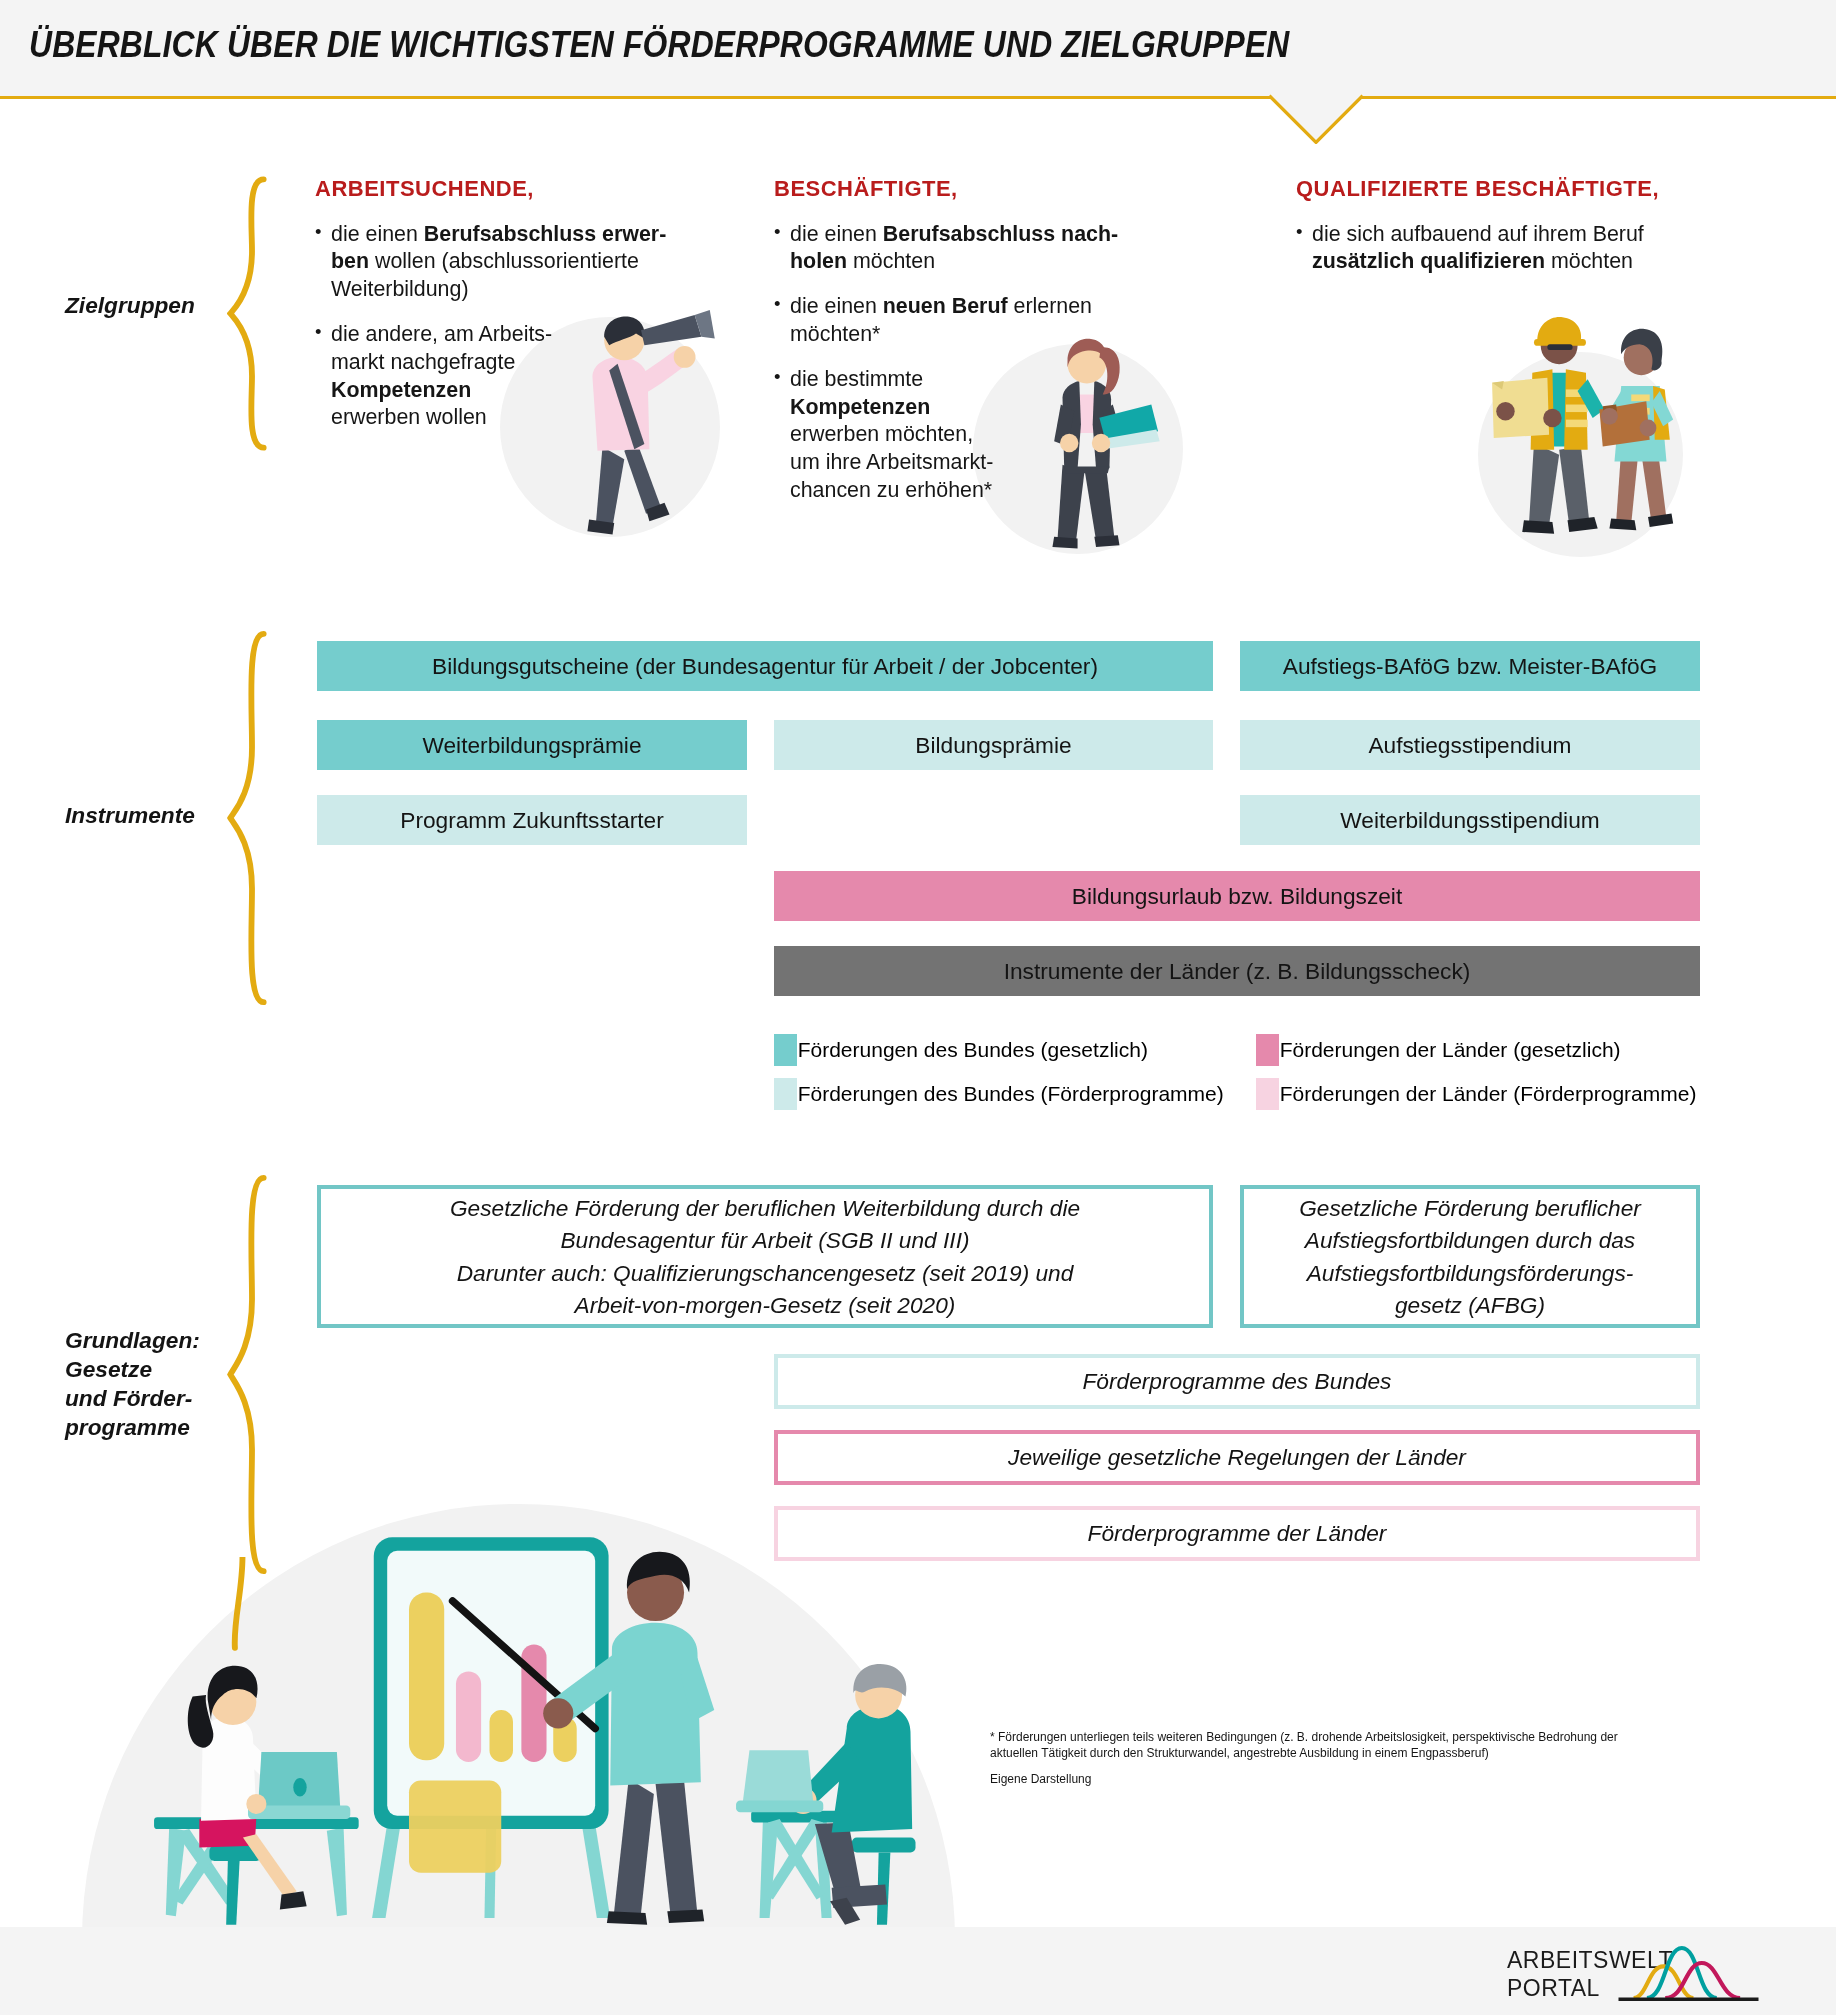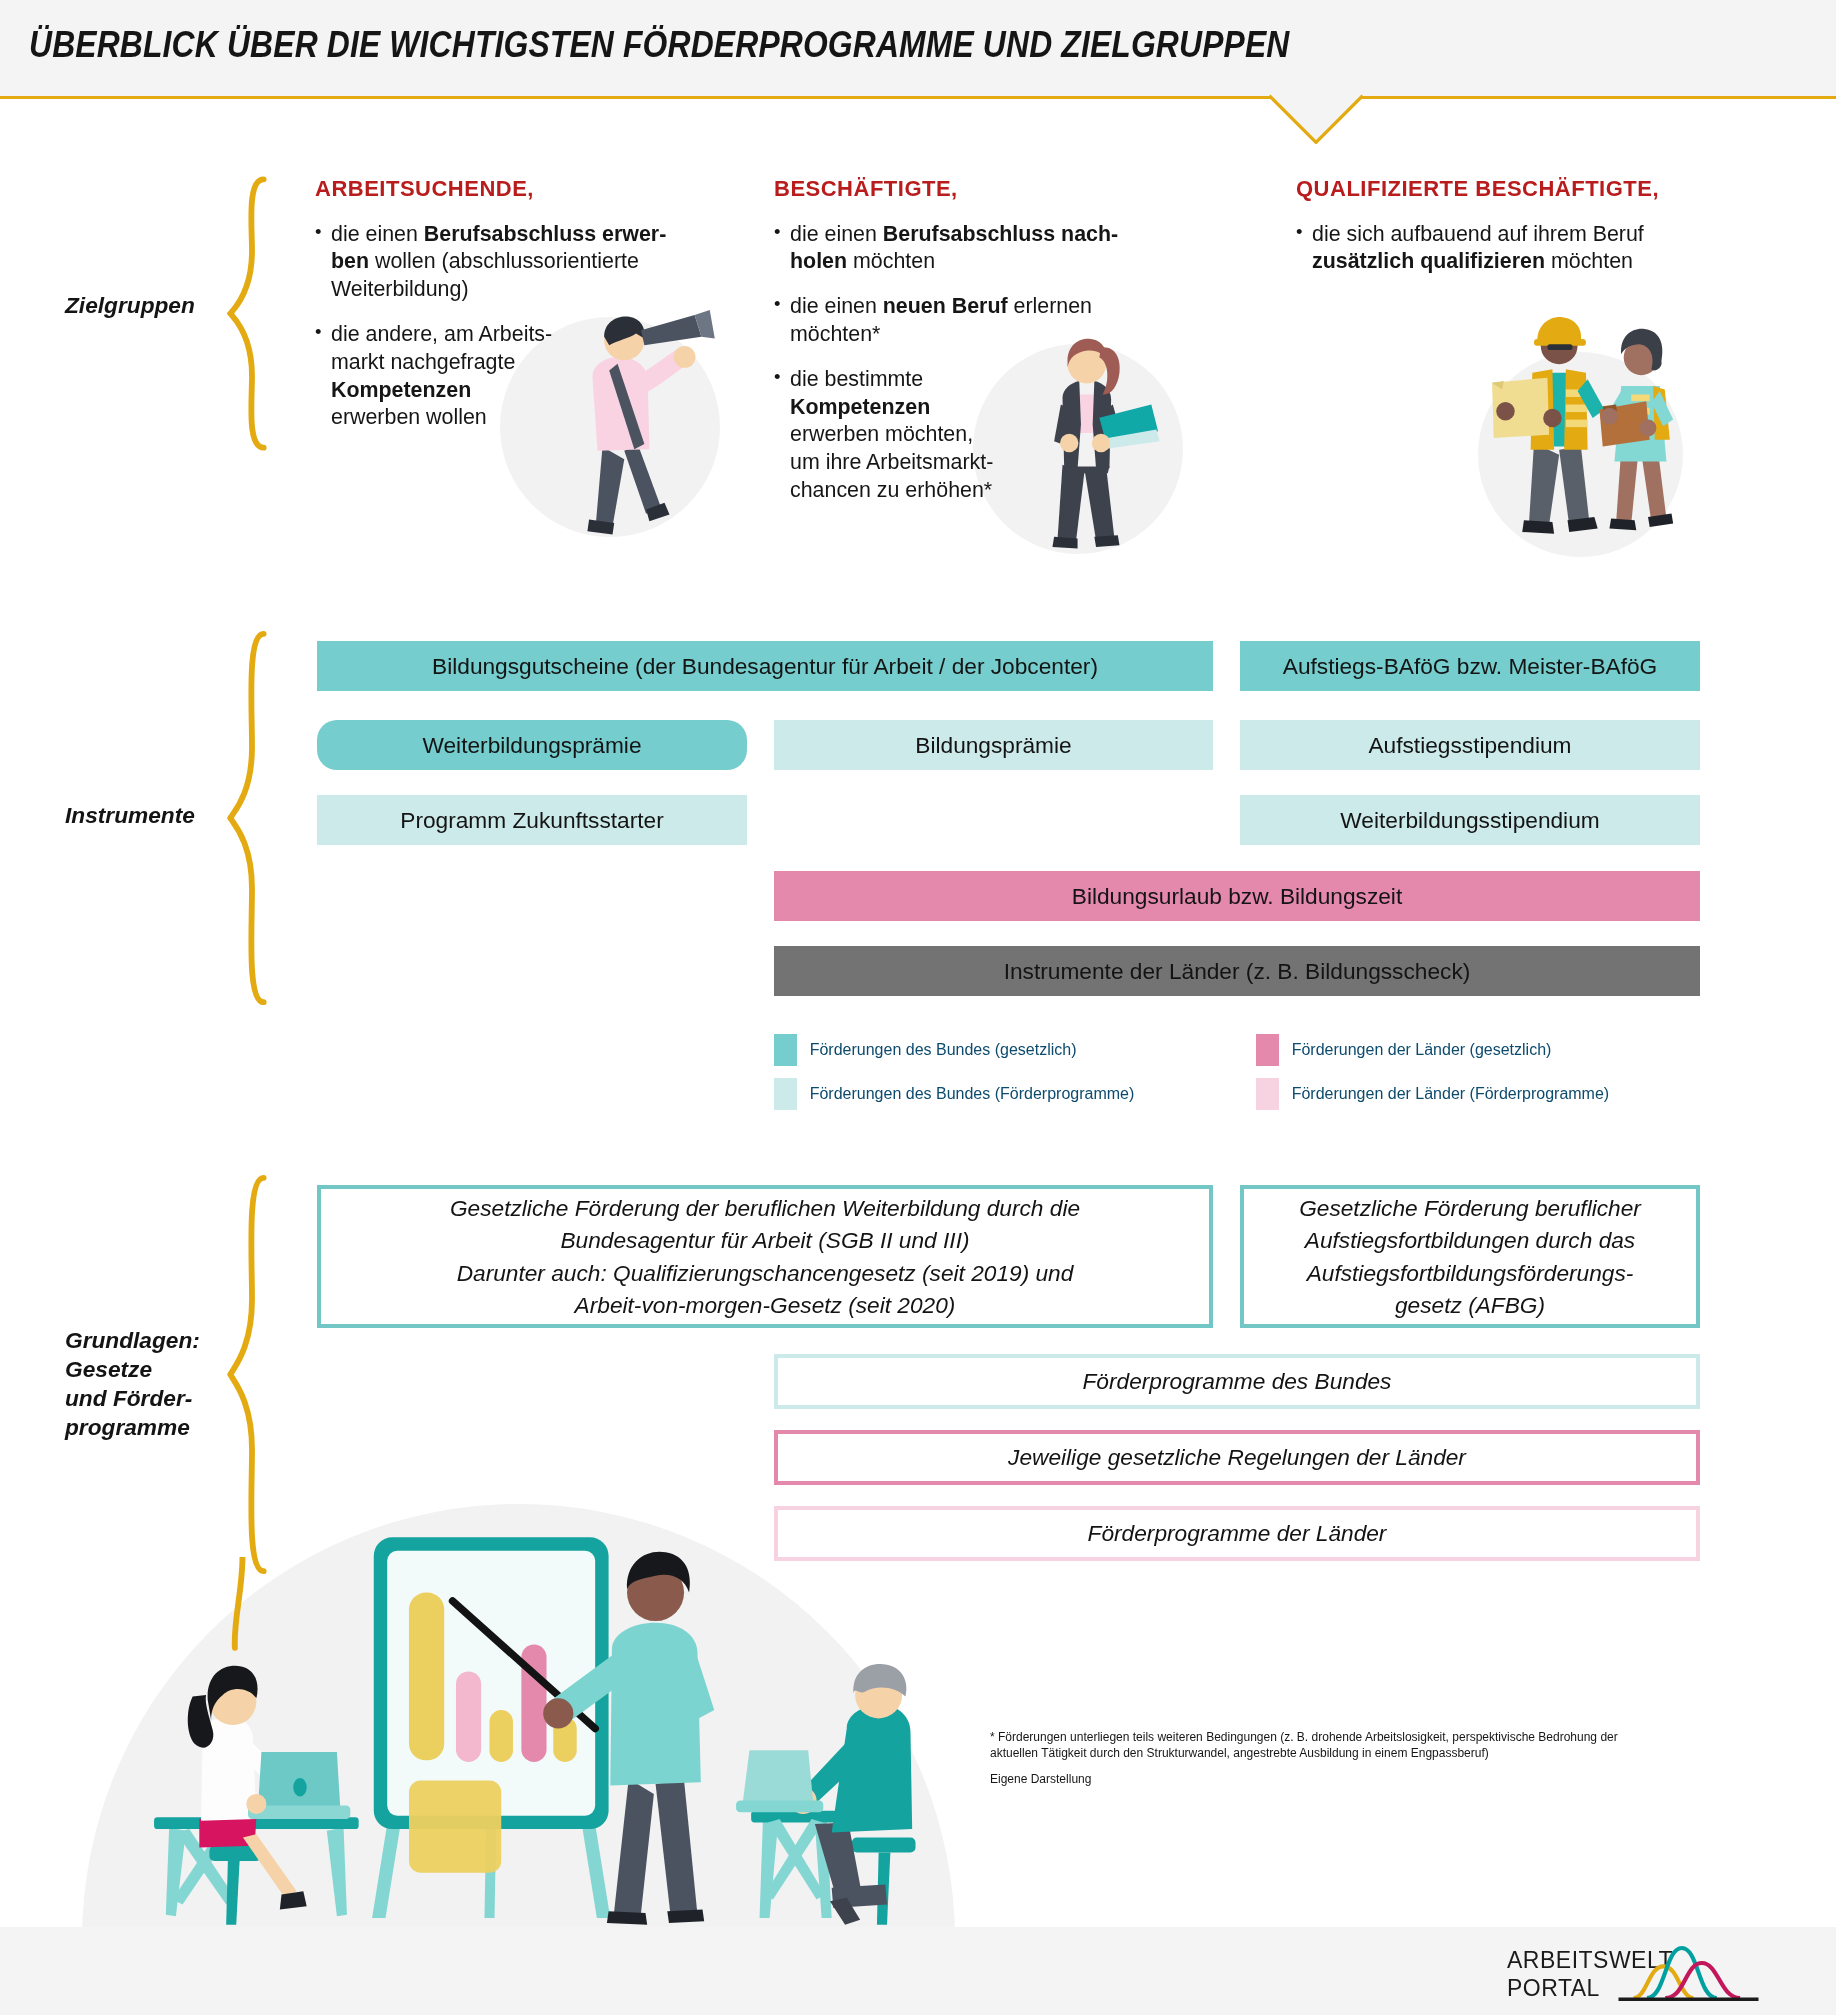--- a/index.html
+++ b/index.html
@@ -70,23 +70,23 @@
     display:flex; align-items:center; justify-content:center;
     text-align:center;
     font-family:"Liberation Sans Narrow","Liberation Sans",sans-serif;
     font-size:22.7px; color:#141414; line-height:1.15;
     padding:0 10px;
   }
   
   .legend-item { position:absolute; display:flex; align-items:center; }
   .legend-swatch { width:22.7px; height:32px; flex:0 0 auto; }
   .legend-text {
-    margin-left:13px;
-    font-family:"Liberation Sans Narrow","Liberation Sans",sans-serif;
-    font-size:16px; color:#0c4a6e; white-space:nowrap;
+    margin-left:1px;
+    font-family:"Liberation Sans Narrow","Liberation Sans",sans-serif;
+    font-size:21px; color:#000000; white-space:nowrap;
   }
 
   
   .gbox {
     position:absolute; background:#ffffff;
     display:flex; align-items:center; justify-content:center;
     text-align:center;
     font-family:"Liberation Sans Narrow","Liberation Sans",sans-serif;
     font-style:italic; font-size:22.7px; color:#141414; line-height:1.42;
     padding:5px 13.4px;
@@ -272,21 +272,21 @@
     </svg>
   </div>
 
   <div id="bars-layer">
       <div class="bar" style="left: 317px; top: 641px; width: 896px; height: 50px; background: rgb(117, 205, 205);">
         <span>Bildungsgutscheine (der Bundesagentur für Arbeit / der Jobcenter)</span>
       </div>
       <div class="bar" style="left: 1240px; top: 641px; width: 460px; height: 50px; background: rgb(117, 205, 205);">
         <span>Aufstiegs-BAföG bzw. Meister-BAföG</span>
       </div>
-      <div class="bar" style="left: 317px; top: 720px; width: 430px; height: 50px; background: rgb(117, 205, 205); border-radius: 20px;">
+      <div class="bar" style="left: 317px; top: 720px; width: 430px; height: 50px; background: rgb(117, 205, 205);">
         <span>Weiterbildungsprämie</span>
       </div>
       <div class="bar" style="left: 774px; top: 720px; width: 439px; height: 50px; background: rgb(205, 234, 234);">
         <span>Bildungsprämie</span>
       </div>
       <div class="bar" style="left: 1240px; top: 720px; width: 460px; height: 50px; background: rgb(205, 234, 234);">
         <span>Aufstiegsstipendium</span>
       </div>
       <div class="bar" style="left: 317px; top: 795px; width: 430px; height: 50px; background: rgb(205, 234, 234);">
         <span>Programm Zukunftsstarter</span>

